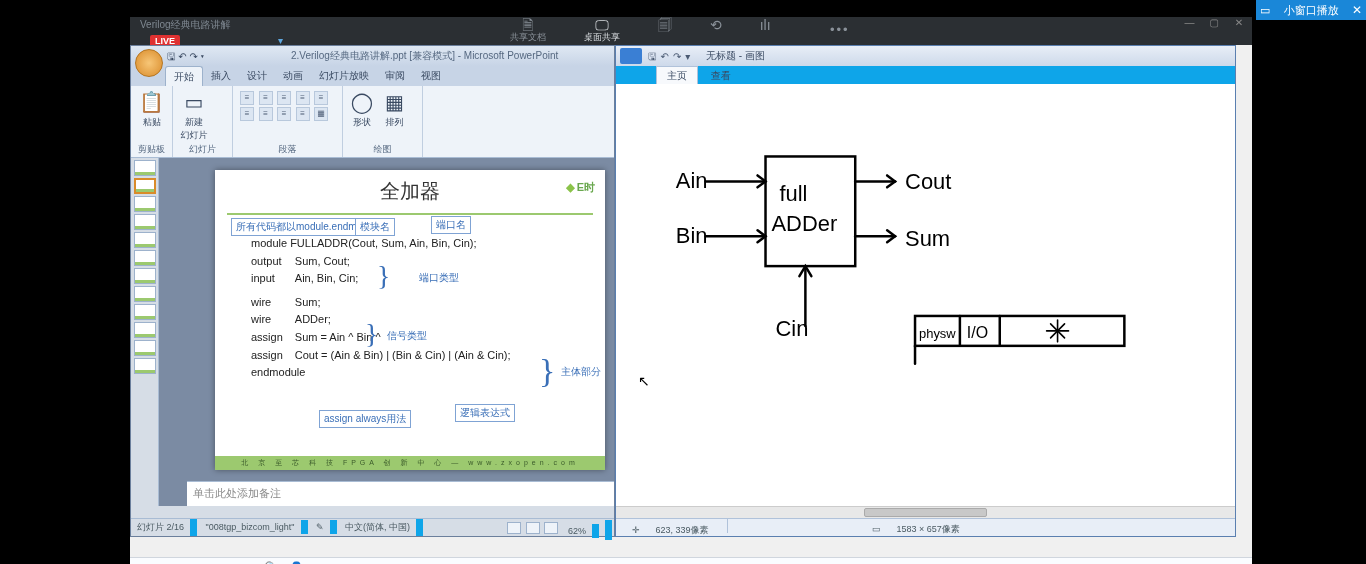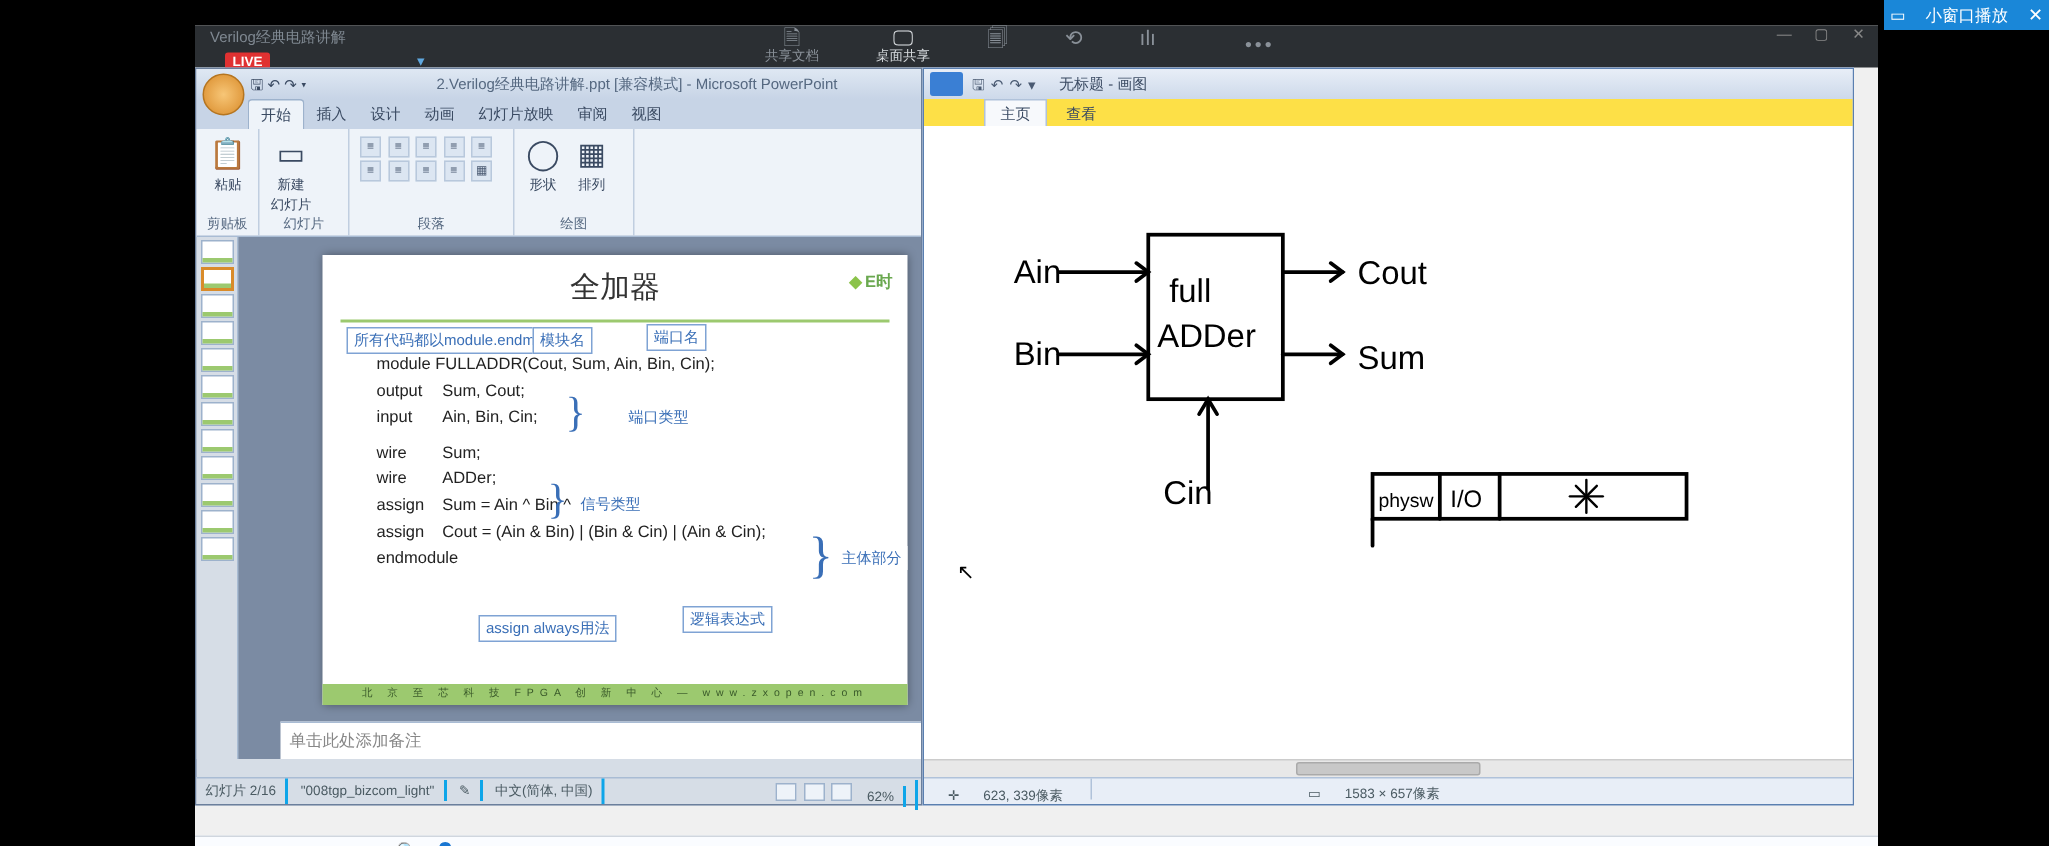--- a/index.html
+++ b/index.html
@@ -54,32 +54,32 @@
 .slide-body { padding:8px 30px; font-size:11px; color:#222; font-family:"Times New Roman",SimSun,serif; line-height:1.6; }
 .slide-body table { border-collapse:collapse; }
 .slide-body td { padding:0 6px; vertical-align:top; }
 .annot { position:absolute; font-size:10px; color:#3a6fb7; border:1px solid #7fa3d4; padding:1px 4px; background:#fff; }
 .brace { position:absolute; color:#3a6fb7; font-size:28px; font-family:serif; }
 .slide-footer { position:absolute; bottom:0; left:0; right:0; height:14px; background:#9cc96f; font-size:7px; color:#3a5a2a; text-align:center; line-height:14px; letter-spacing:4px; }
 
 .notes { position:absolute; left:28px; right:0; bottom:0; height:25px; background:#fff; border-top:1px solid #a9bcd4; font-size:11px; color:#888; padding:4px 6px; }
 
 .ppt-status { position:absolute; bottom:0; left:0; right:0; height:18px; background:#d6dde6; border-top:1px solid #a9bcd4; font-size:9px; color:#4a5a62; }
-.ppt-status span { display:inline-block; padding:2px 6px; border-right:2px solid #0ea5e9; }
+.ppt-status span { display:inline-block; padding:2px 6px; border-right:7px solid #0ea5e9; }
 .ppt-status .right { position:absolute; right:2px; top:1px; }
 .ppt-status .viewbtn { display:inline-block; width:14px; height:12px; border:1px solid #9db2cc; background:#eef3f9; margin:0 1px; }
 
 
 .paint { position:absolute; left:485px; top:28px; width:621px; height:492px; background:#fff; border:1px solid #5a7fb0; }
 .paint-title { height:20px; background:linear-gradient(#e8eef7,#cdd9ea); position:relative; font-size:10px; color:#3a4a62; }
 .paint-menu { position:absolute; left:4px; top:2px; width:22px; height:16px; background:#3a7fd4; border-radius:2px; }
 .paint-qat { position:absolute; left:30px; top:3px; color:#4a5a72; }
 .paint-qat span { margin:0 2px; }
 .paint-titletext { position:absolute; left:90px; top:3px; }
-.paint-tabs { height:18px; background:#fde047; padding-left:40px; font-size:10px; }
+.paint-tabs { height:18px; background:#0ea5e9; padding-left:40px; font-size:10px; }
 .paint-tabs span { display:inline-block; padding:2px 10px; color:#3a4a62; }
 .paint-tabs span.active { background:#f7f9fc; border:1px solid #b0c2da; border-bottom:none; }
 .paint-canvas-wrap { position:absolute; top:38px; bottom:18px; left:0; right:0; overflow:hidden; background:#fff; }
 .paint-canvas-wrap svg { width:100%; height:100%; }
 .paint-scroll-h { position:absolute; bottom:18px; left:0; right:0; height:12px; background:#e8e8e8; border-top:1px solid #ccc; }
 .paint-scroll-h .thumbbar { position:absolute; left:40%; width:20%; top:1px; bottom:1px; background:#c8c8c8; border:1px solid #aaa; border-radius:2px; }
 .paint-status { position:absolute; bottom:0; left:0; right:0; height:18px; background:#e8eef7; border-top:1px solid #b0c2da; font-size:9px; color:#4a5a62; }
 .paint-status span { display:inline-block; padding:2px 8px; }
 .paint-status .sep { border-left:1px solid #b0c2da; height:14px; }
 .paint-status .sz2 { position:absolute; left:240px; top:0; }

